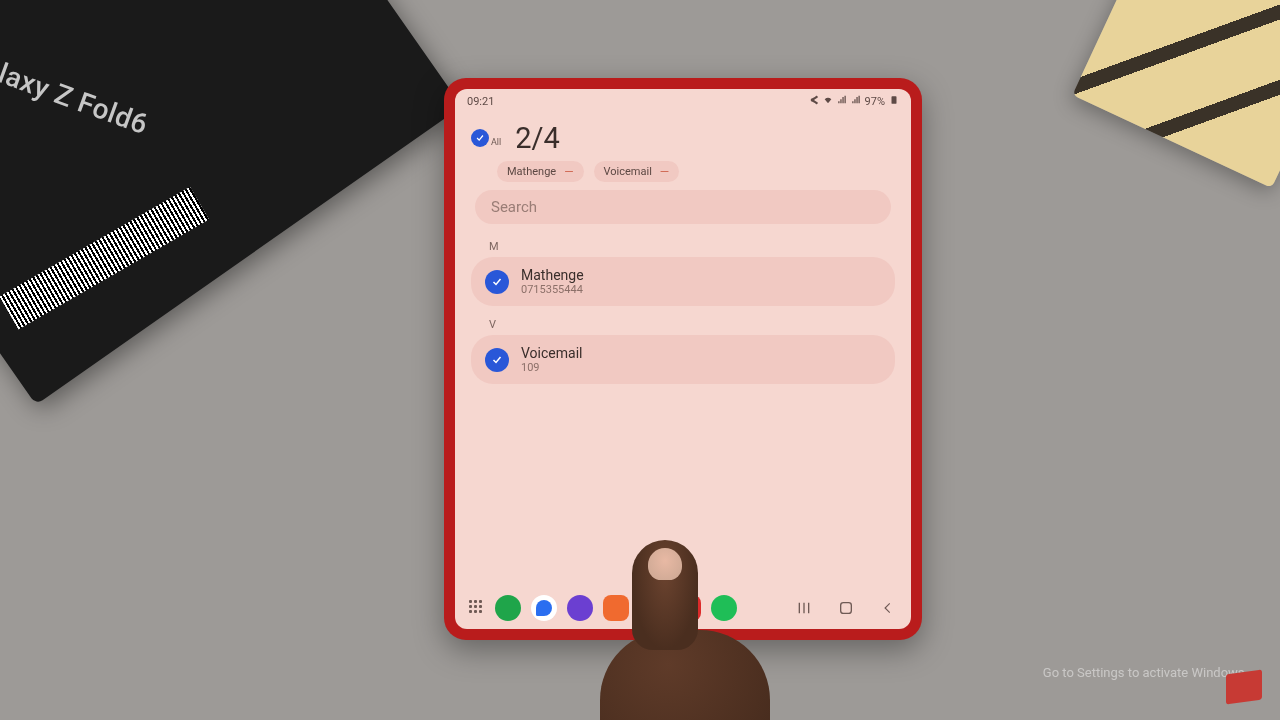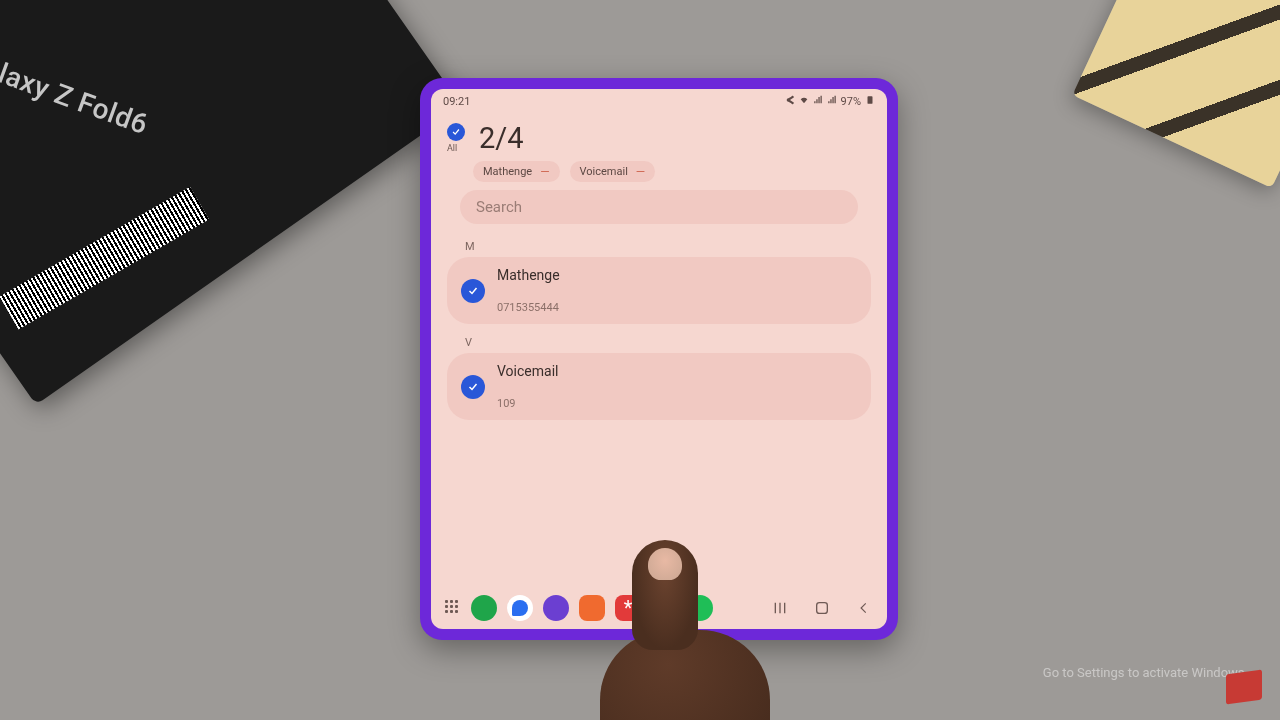--- a/index.html
+++ b/index.html
@@ -11,54 +11,54 @@
   .prop-box-text{position:absolute;left:100px;top:120px;color:#c6c6c6;font-size:28px;font-weight:500;transform:rotate(55deg);letter-spacing:.5px;white-space:nowrap}
   .prop-wood{position:absolute;right:-40px;top:-30px;width:220px;height:180px;background:
     linear-gradient(135deg,#e8d39a 0 40%,#3a3228 40% 45%,#e8d39a 45% 65%,#3a3228 65% 70%,#e8d39a 70%);
     transform:rotate(25deg);border-radius:6px;box-shadow:0 6px 20px rgba(0,0,0,.3)}
   .watermark{position:absolute;right:32px;bottom:40px;color:rgba(255,255,255,.45);text-align:left;pointer-events:none}
   .watermark .wm-title{font-size:22px;font-weight:400}
   .watermark .wm-sub{font-size:13px;margin-top:2px}
   .badge{position:absolute;right:18px;bottom:18px;width:36px;height:30px;background:#c73a34;transform:skewY(-8deg);border-radius:3px}
 
   
-  .device{position:absolute;left:420px;top:78px;width:478px;height:562px;background:#6d28d9;border-radius:22px;padding:11px;box-shadow:0 10px 30px rgba(0,0,0,.35)}
+  .device{position:absolute;left:444px;top:78px;width:478px;height:562px;background:#b91c1c;border-radius:22px;padding:11px;box-shadow:0 10px 30px rgba(0,0,0,.35)}
   .screen{width:100%;height:100%;border-radius:12px;background:#f6d7d0;position:relative;overflow:hidden}
 
   
   .statusbar{display:flex;justify-content:space-between;align-items:center;height:24px;padding:0 12px;font-size:11px;color:#5e4a46}
   .statusbar .right{display:flex;align-items:flex-end;gap:4px}
   .statusbar svg{width:10px;height:10px;fill:#5e4a46}
 
   
   .header{display:flex;align-items:center;gap:14px;padding:8px 16px 6px}
-  .all-toggle{display:flex;flex-direction:column;align-items:flex-start;gap:2px;cursor:pointer}
+  .all-toggle{display:flex;flex-direction:row;align-items:flex-end;gap:2px;cursor:pointer}
   .check-circle{width:18px;height:18px;border-radius:50%;background:#2957d8;display:flex;align-items:center;justify-content:center}
   .check-circle svg{width:10px;height:10px;stroke:#fff;stroke-width:3;fill:none}
   .all-label{font-size:9px;color:#6c5852}
   .counter{font-size:29px;font-weight:400;color:#3a2e2b}
 
   
   .chips{display:flex;gap:10px;padding:0 42px 8px}
   .chip{display:flex;align-items:center;gap:8px;background:#f1c9c2;border-radius:14px;padding:4px 10px;font-size:11px;color:#5c4843}
   .chip-remove{color:#d06a55;cursor:pointer;font-size:12px;line-height:1}
 
   
-  .search-wrap{padding:0 29px 10px}
+  .search-wrap{padding:0 20px 10px}
   .search{width:100%;height:34px;border:none;border-radius:20px;background:#f1c9c2;padding:0 16px;font-size:15px;color:#7a615b;outline:none}
   .search::placeholder{color:#9a7d76}
 
   
   .list{padding:0 16px}
   .section-letter{font-size:11px;color:#7e6761;padding:6px 4px 4px 18px}
   .contact-card{display:flex;align-items:center;gap:12px;background:#f1c9c2;border-radius:22px;padding:10px 14px;margin-bottom:6px}
   .contact-check{width:24px;height:24px;border-radius:50%;background:#2957d8;flex:0 0 24px;display:flex;align-items:center;justify-content:center}
   .contact-check svg{width:12px;height:12px;stroke:#fff;stroke-width:3;fill:none}
   .contact-name{font-size:14px;color:#3a2e2b}
-  .contact-number{font-size:11px;color:#8c7069;margin-top:18px}
+  .contact-number{font-size:11px;color:#8c7069;margin-top:0}
 
   
   .taskbar{position:absolute;left:0;right:0;bottom:0;height:42px;display:flex;align-items:center;padding:0 14px;gap:10px}
   .tb-grid{width:16px;height:16px;display:grid;grid-template-columns:repeat(3,3px);grid-template-rows:repeat(3,3px);gap:2px}
   .tb-grid span{background:#6f5a55;border-radius:1px}
   .tb-icon{width:26px;height:26px;border-radius:50%;flex:0 0 26px}
   .tb-phone{background:#1fa54a}
   .tb-msg1{background:#fff;border-radius:50%;position:relative}
   .tb-msg1::after{content:"";position:absolute;inset:5px;background:#2a6ef0;border-radius:50% 50% 50% 10%}
   .tb-purple{background:#6b3fd1}

